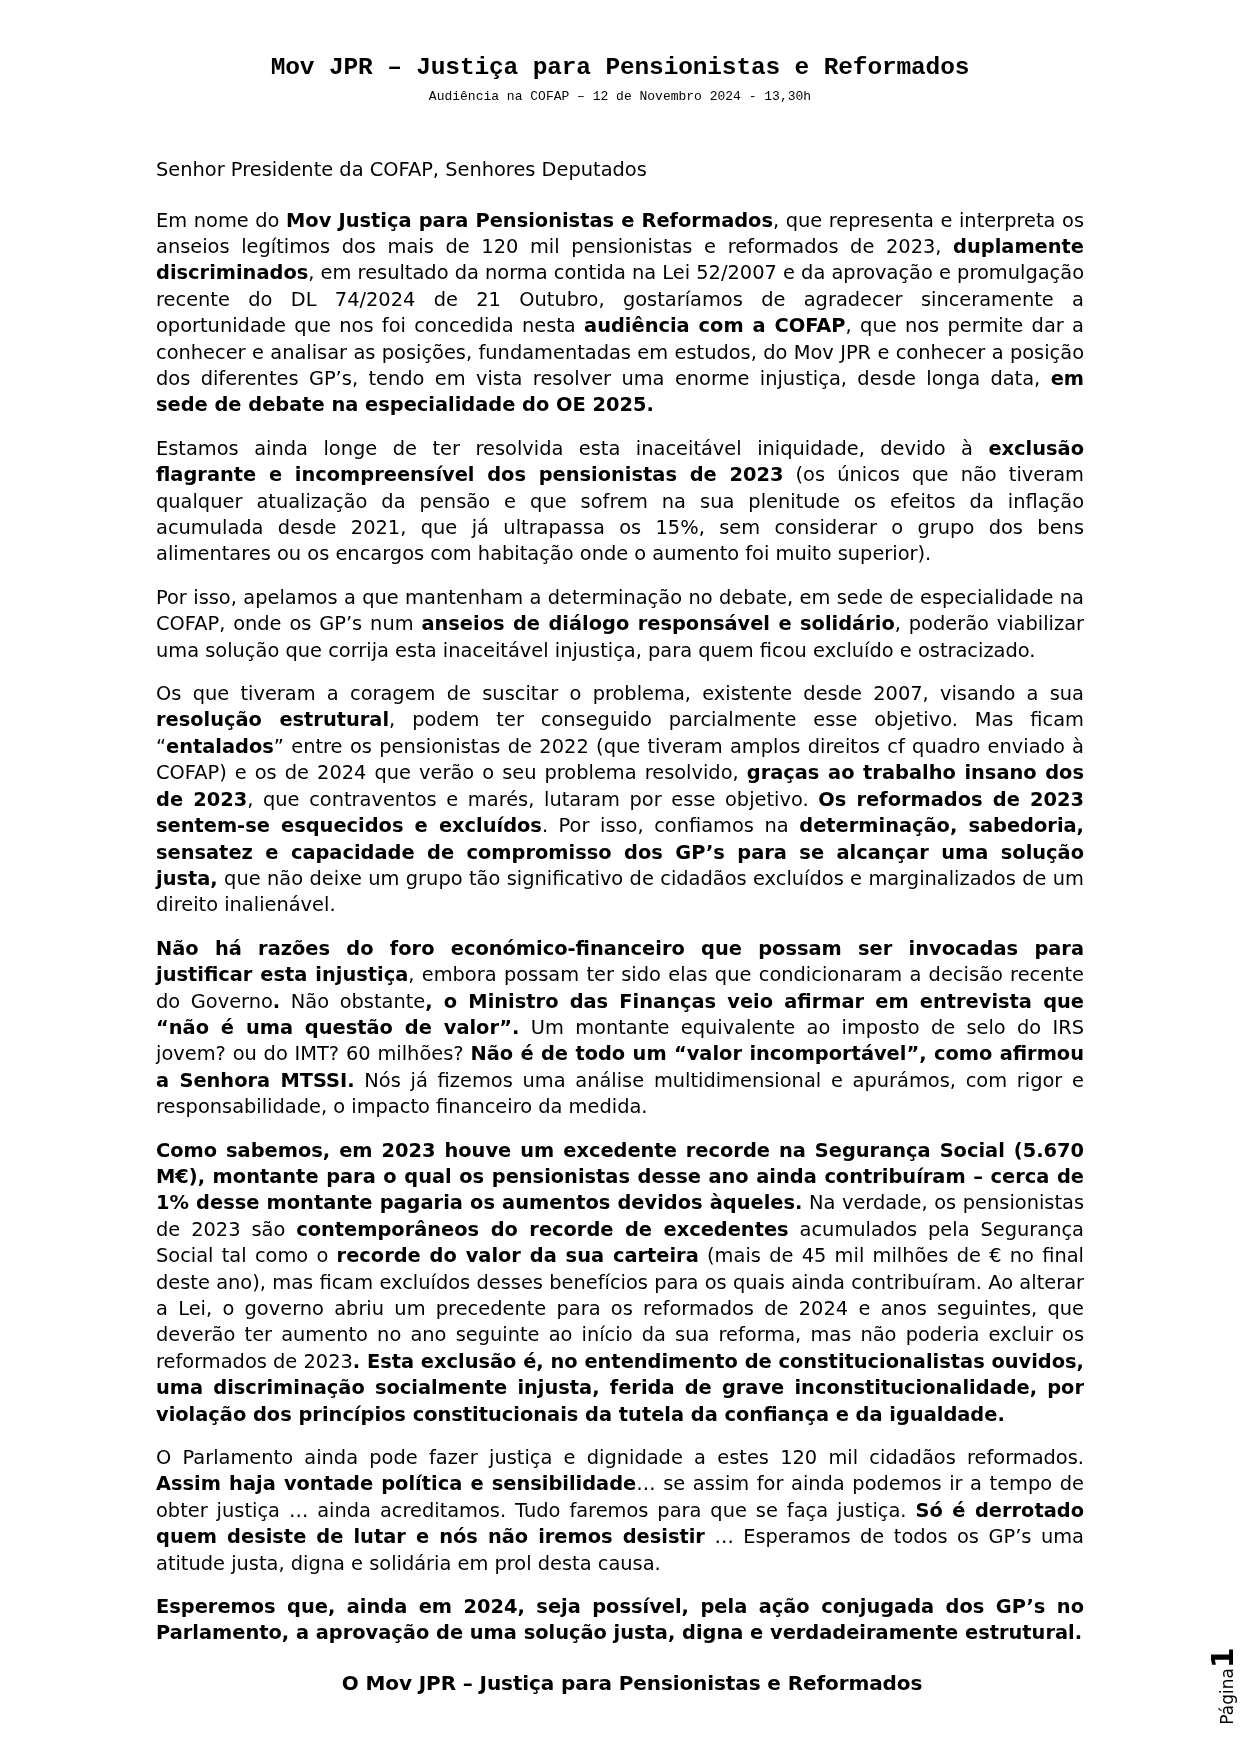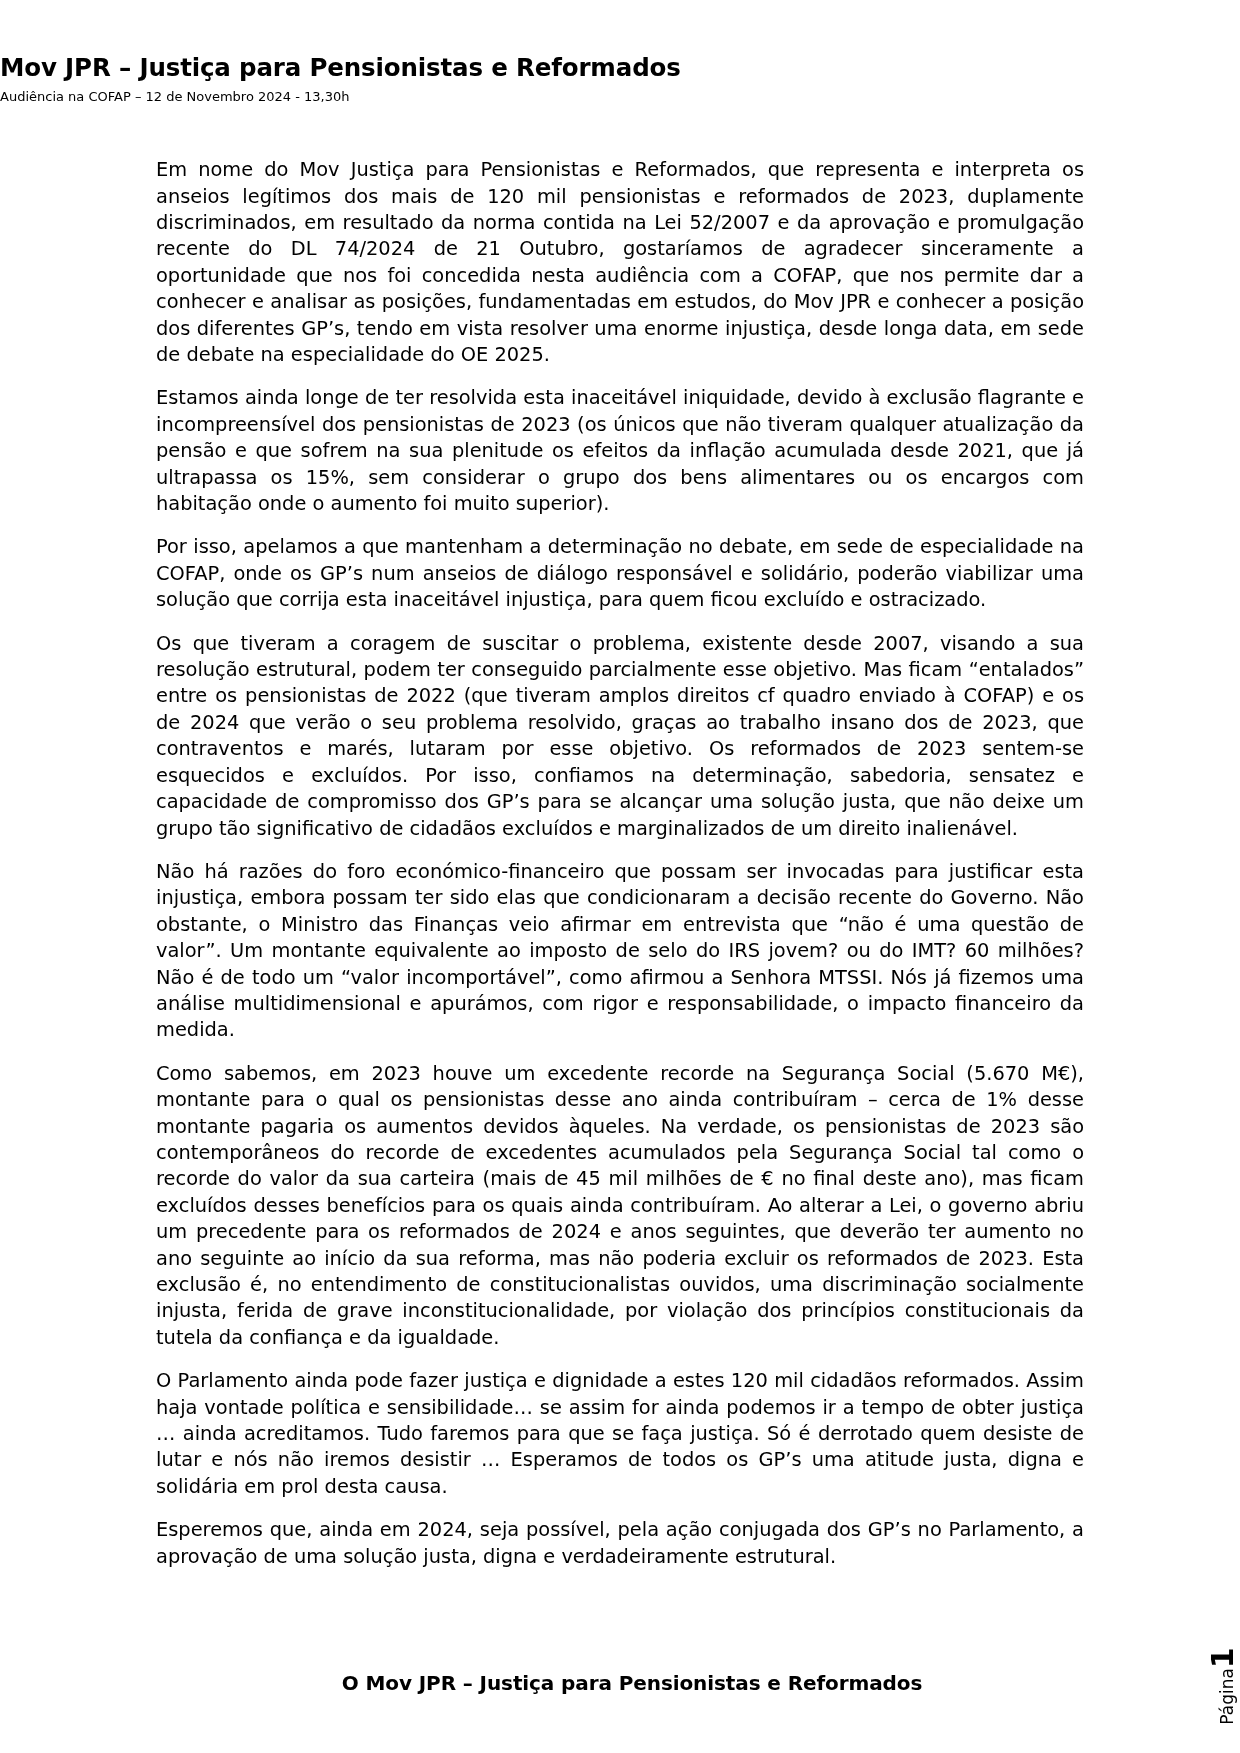--- a/index.html
+++ b/index.html
@@ -19,21 +19,23 @@
   .page {
     position: relative;
     width: 1240px;
     height: 1753px;
     box-sizing: border-box;
     padding: 0;
   }
 
   
   .doc-header {
+    text-align: center;
     padding-top: 54px;
+    font-family: Liberation Mono, monospace;
   }
   .doc-title {
     font-size: 24.5px;
     font-weight: bold;
     letter-spacing: -0.15px;
     line-height: 1.18;
     margin: 0;
   }
   .doc-subtitle {
     font-size: 13px;
@@ -54,21 +56,21 @@
     line-height: 26.4px;
     text-align: justify;
     text-justify: inter-word;
     hyphens: none;
   }
   p.para:last-child { margin-bottom: 8px; }
   p.salutation {
     margin: 0 0 24px 0;
     text-align: left;
   }
-  b, strong { font-weight: normal; }
+  b, strong { font-weight: bold; }
 
   
   .doc-footer {
     position: absolute;
     left: 0;
     right: 0;
     bottom: 58px;
     text-align: center;
     margin-top: 40px;
   }
@@ -105,20 +107,21 @@
 
 <div class="page">
 
   <div class="doc-header">
     <div class="doc-title">Mov JPR – Justiça para Pensionistas e Reformados</div>
     <div class="doc-subtitle">Audiência na COFAP – 12 de Novembro 2024 - 13,30h</div>
   </div>
 
   <div class="body-wrap">
 
+    <p class="para salutation">Senhor Presidente da COFAP, Senhores Deputados</p>
 
     <p class="para"><span>Em nome do </span><b>Mov Justiça para Pensionistas e Reformados</b><span>, que representa e interpreta os anseios legítimos dos mais de 120 mil pensionistas e reformados de 2023, </span><b>duplamente discriminados</b><span>, em resultado da norma contida na Lei 52/2007 e da aprovação e promulgação recente do DL 74/2024 de 21 Outubro, gostaríamos de agradecer sinceramente a oportunidade que nos foi concedida nesta </span><b>audiência com a COFAP</b><span>, que nos permite dar a conhecer e analisar as posições, fundamentadas em estudos, do Mov JPR e conhecer a posição dos diferentes GP’s, tendo em vista resolver uma enorme injustiça, desde longa data, </span><b>em sede de debate na especialidade do OE 2025.</b></p>
 
     <p class="para"><span>Estamos ainda longe de ter resolvida esta inaceitável iniquidade, devido à </span><b>exclusão flagrante e incompreensível dos pensionistas de 2023</b><span> (os únicos que não tiveram qualquer atualização da pensão e que sofrem na sua plenitude os efeitos da inflação acumulada desde 2021, que já ultrapassa os 15%, sem considerar o grupo dos bens alimentares ou os encargos com habitação onde o aumento foi muito superior).</span></p>
 
     <p class="para"><span>Por isso, apelamos a que mantenham a determinação no debate, em sede de especialidade na COFAP, onde os GP’s num </span><b>anseios de diálogo responsável e solidário</b><span>, poderão viabilizar uma solução que corrija esta inaceitável injustiça, para quem ficou excluído e ostracizado.</span></p>
 
     <p class="para"><span>Os que tiveram a coragem de suscitar o problema, existente desde 2007, visando a sua </span><b>resolução estrutural</b><span>, podem ter conseguido parcialmente esse objetivo. Mas ficam “</span><b>entalados</b><span>” entre os pensionistas de 2022 (que tiveram amplos direitos cf quadro enviado à COFAP) e os de 2024 que verão o seu problema resolvido, </span><b>graças ao trabalho insano dos de 2023</b><span>, que contraventos e marés, lutaram por esse objetivo. </span><b>Os reformados de 2023 sentem-se esquecidos e excluídos</b><span>. Por isso, confiamos na </span><b>determinação, sabedoria, sensatez e capacidade de compromisso dos GP’s para se alcançar uma solução justa,</b><span> que não deixe um grupo tão significativo de cidadãos excluídos e marginalizados de um direito inalienável.</span></p>
 
     <p class="para"><b>Não há razões do foro económico-financeiro que possam ser invocadas para justificar esta injustiça</b><span>, embora possam ter sido elas que condicionaram a decisão recente do Governo</span><b>.</b><span> Não obstante</span><b>, o Ministro das Finanças veio afirmar em entrevista que “não é uma questão de valor”.</b><span> Um montante equivalente ao imposto de selo do IRS jovem? ou do IMT? 60 milhões? </span><b>Não é de todo um “valor incomportável”, como afirmou a Senhora MTSSI.</b><span> Nós já fizemos uma análise multidimensional e apurámos, com rigor e responsabilidade, o impacto financeiro da medida.</span></p>

